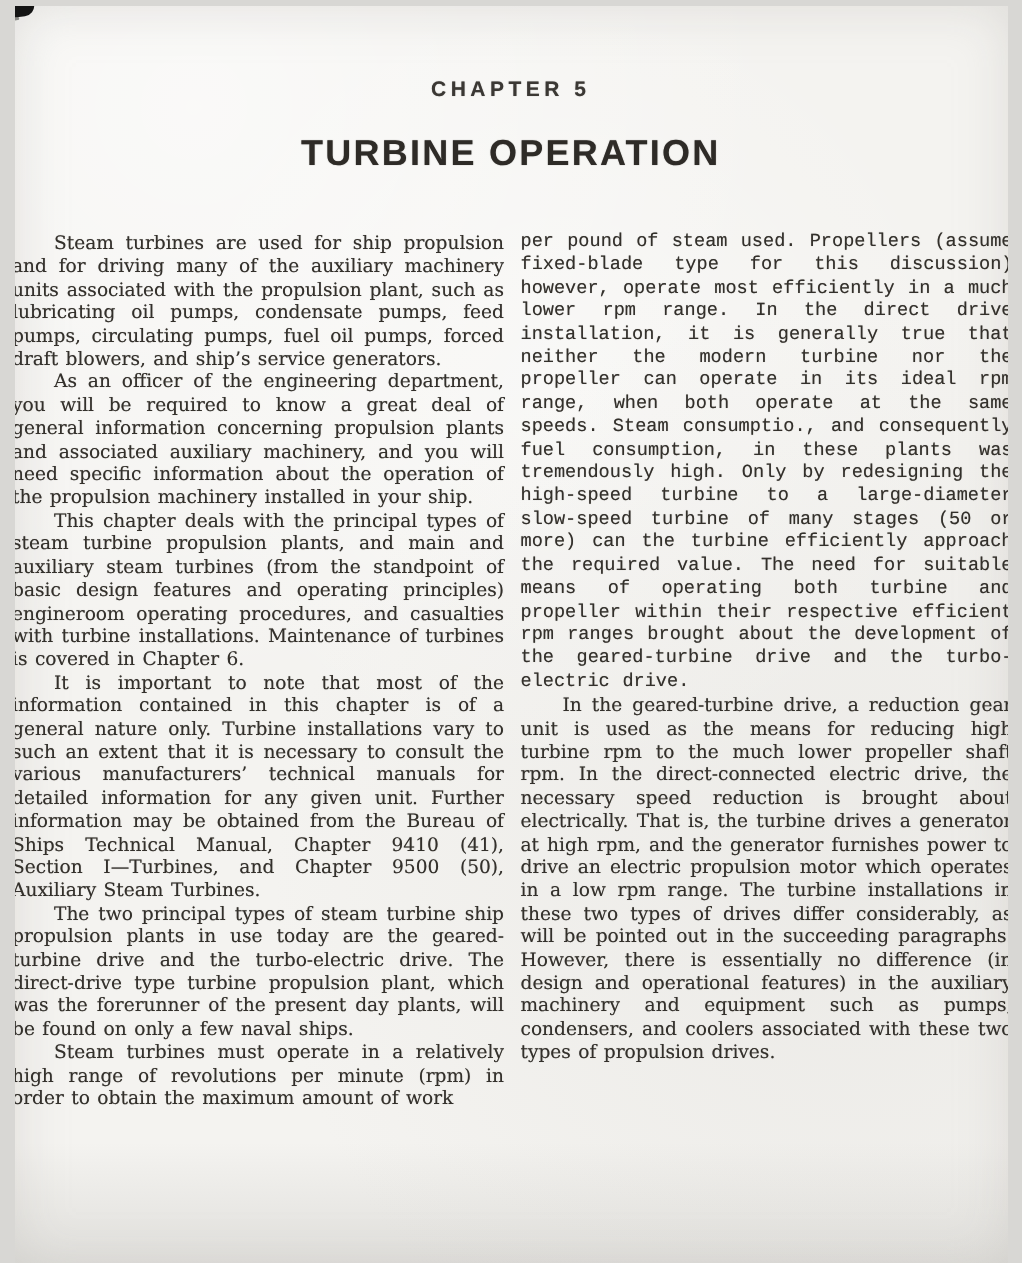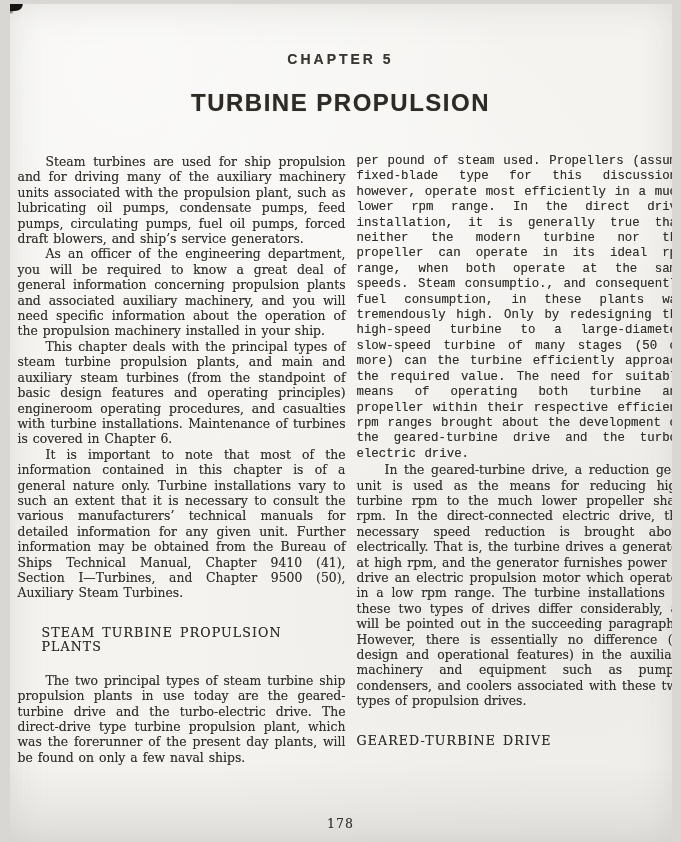--- a/index.html
+++ b/index.html
@@ -35,21 +35,21 @@
     letter-spacing:3px; color:#3b3834;
     text-shadow:0 0 0.6px rgba(59,56,52,0.55);
   }
   .chapter-title {
     margin:24px 0 0; font-size:24px; line-height:25px; font-weight:bold;
     letter-spacing:1.5px; color:#2e2b27;
     text-shadow:0 0 0.7px rgba(46,43,39,0.5);
   }
   .columns {
     display:flex; gap:11px;
-    margin-top:39px; padding:0 6px 0 8px;
+    margin-top:39px; padding:0 6px 0 8px;justify-content:center;
   }
   .col {
     width:328px; flex:0 0 328px;
     font-size:12.4px; line-height:15.4px;
     text-align:justify;
     word-spacing:1px;
     text-shadow:0 0 0.45px rgba(51,48,43,0.5);
   }
   .col p { margin:0; text-indent:28px; }
   .col p.noindent { text-indent:0;font-family:Liberation Mono, monospace; }
@@ -72,39 +72,35 @@
 </style>
 </head>
 <body>
 
 <div class="page">
 
   <div class="corner-mark"></div>
 
   <header>
     <div class="chapter-label">CHAPTER 5</div>
-    <h1 class="chapter-title">TURBINE PROPULSION</h1>
+    <h1 class="chapter-title">TURBINE OPERATION</h1>
   </header>
 
   <main class="columns">
 
     <section class="col">
       <p>Steam turbines are used for ship propulsion and for driving many of the auxiliary machinery units associated with the propulsion plant, such as lubricating oil pumps, condensate pumps, feed pumps, circulating pumps, fuel oil pumps, forced draft blowers, and ship’s service generators.</p>
       <p>As an officer of the engineering department, you will be required to know a great deal of general information concerning propulsion plants and associated auxiliary machinery, and you will need specific information about the operation of the propulsion machinery installed in your ship.</p>
       <p>This chapter deals with the principal types of steam turbine propulsion plants, and main and auxiliary steam turbines (from the standpoint of basic design features and operating principles) engineroom operating procedures, and casualties with turbine installations. Maintenance of turbines is covered in Chapter 6.</p>
       <p><span>It is important to note that most of the information contained in this chapter is of a general nature only. Turbine installations vary to such an extent that it is necessary to consult the various manufacturers’ technical manuals for detailed information for any given unit. Further information may be obtained from the </span><span class="underline">Bureau of Ships Technical Manual,</span><span> Chapter 9410 (41), Section I—Turbines, and Chapter 9500 (50), Auxiliary Steam Turbines.</span></p>
-      <h2 class="section-heading indented">STEAM TURBINE PROPULSION PLANTS</h2>
       <p>The two principal types of steam turbine ship propulsion plants in use today are the geared-turbine drive and the turbo-electric drive. The direct-drive type turbine propulsion plant, which was the forerunner of the present day plants, will be found on only a few naval ships.</p>
+      <p>Steam turbines must operate in a relatively high range of revolutions per minute (rpm) in order to obtain the maximum amount of work</p>
     </section>
 
     <section class="col">
       <p class="noindent">per pound of steam used. Propellers (assume fixed-blade type for this discussion) however, operate most efficiently in a much lower rpm range. In the direct drive installation, it is generally true that neither the modern turbine nor the propeller can operate in its ideal rpm range, when both operate at the same speeds. Steam consumptio., and consequently fuel consumption, in these plants was tremendously high. Only by redesigning the high-speed turbine to a large-diameter slow-speed turbine of many stages (50 or more) can the turbine efficiently approach the required value. The need for suitable means of operating both turbine and propeller within their respective efficient rpm ranges brought about the development of the geared-turbine drive and the turbo-electric drive.</p>
       <p>In the geared-turbine drive, a reduction gear unit is used as the means for reducing high turbine rpm to the much lower propeller shaft rpm. In the direct-connected electric drive, the necessary speed reduction is brought about electrically. That is, the turbine drives a generator at high rpm, and the generator furnishes power to drive an electric propulsion motor which operates in a low rpm range. The turbine installations in these two types of drives differ considerably, as will be pointed out in the succeeding paragraphs. However, there is essentially no difference (in design and operational features) in the auxiliary machinery and equipment such as pumps, condensers, and coolers associated with these two types of propulsion drives.</p>
-      <h2 class="section-heading">GEARED-TURBINE DRIVE</h2>
     </section>
 
   </main>
 
-  <footer>
-    <div class="page-number">178</div>
-  </footer>
 
 </div>
 
 </body></html>

